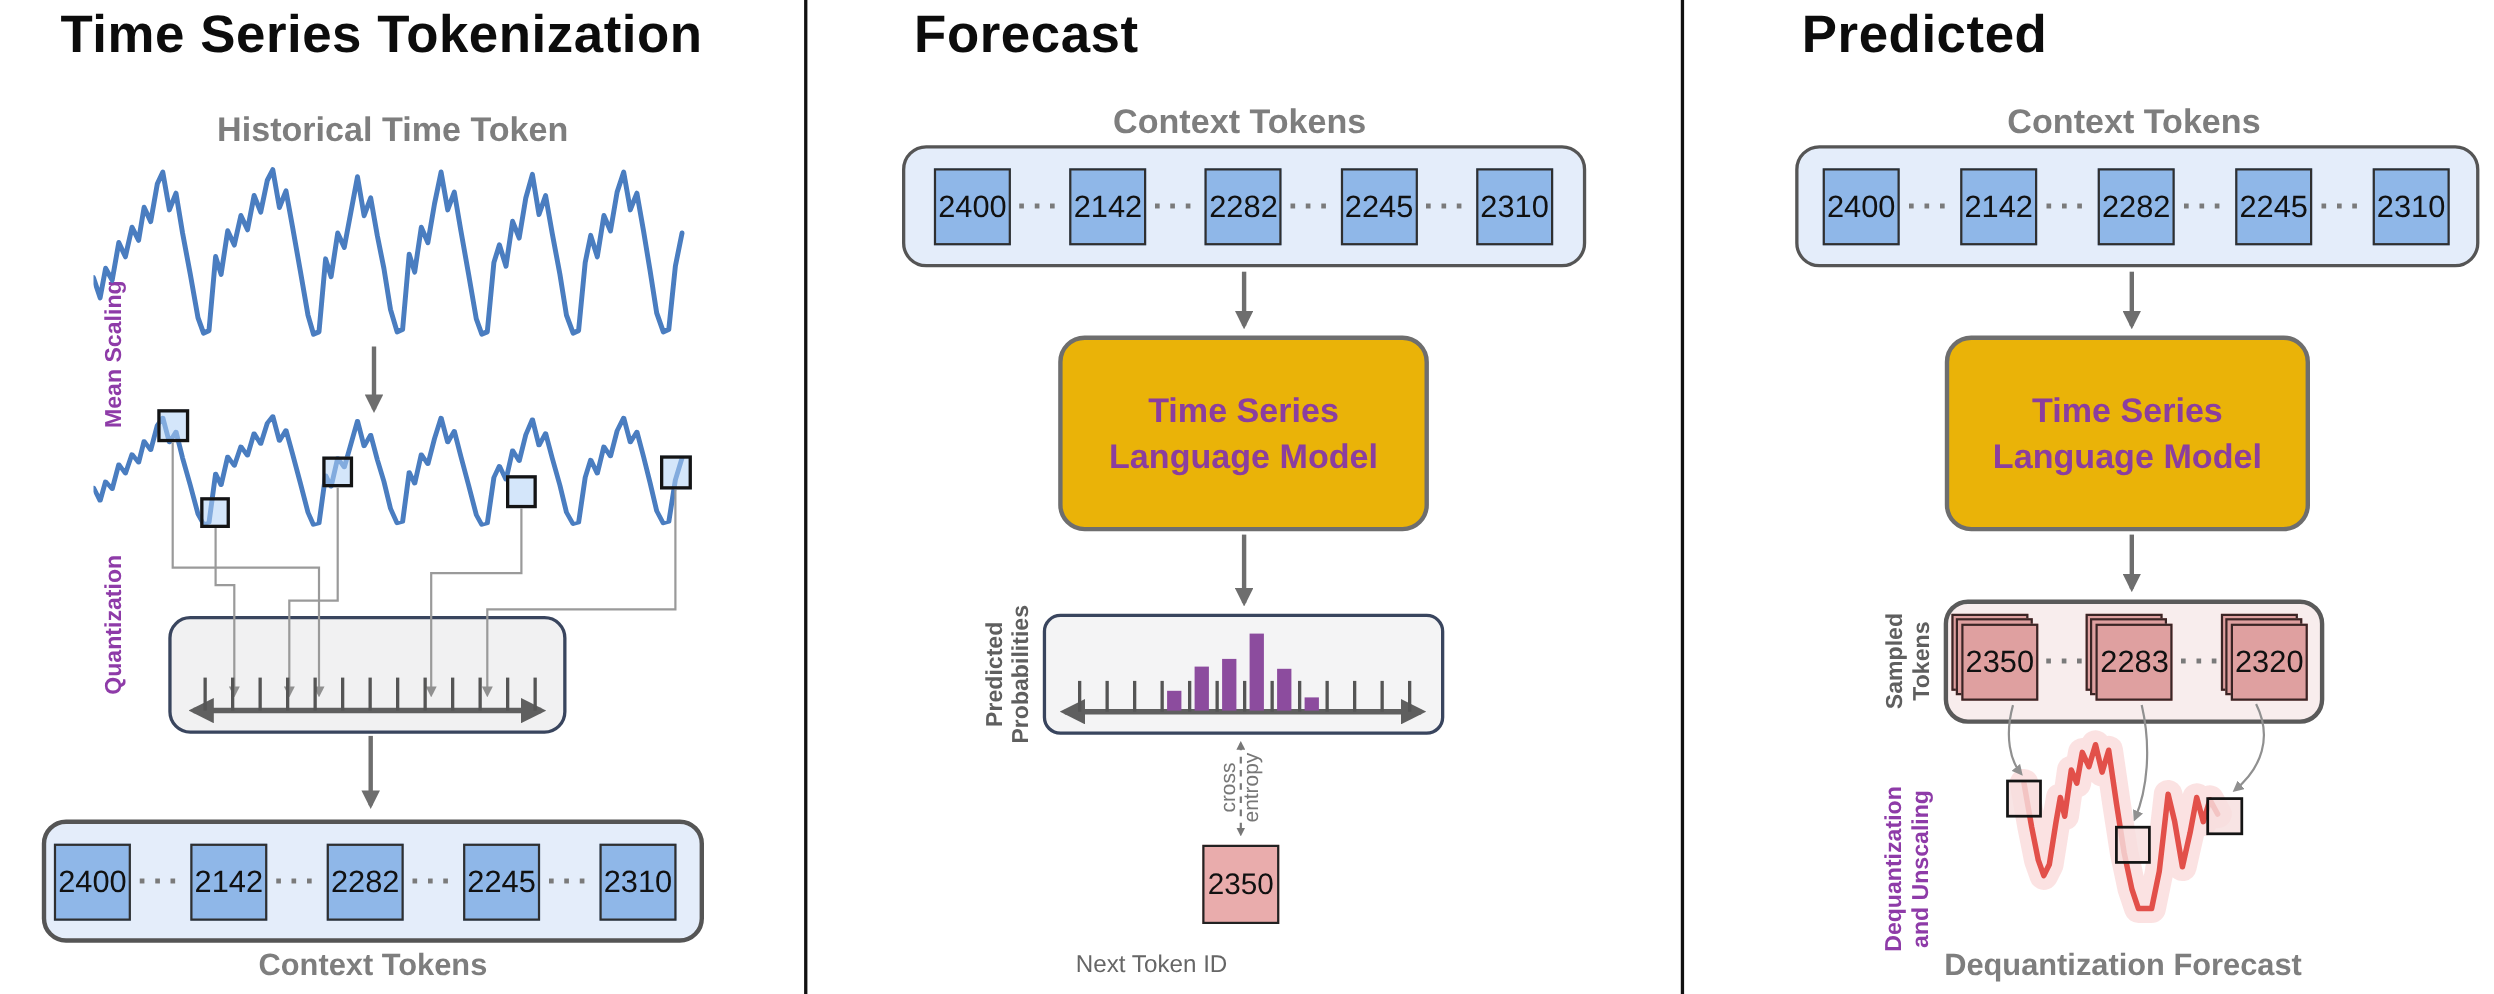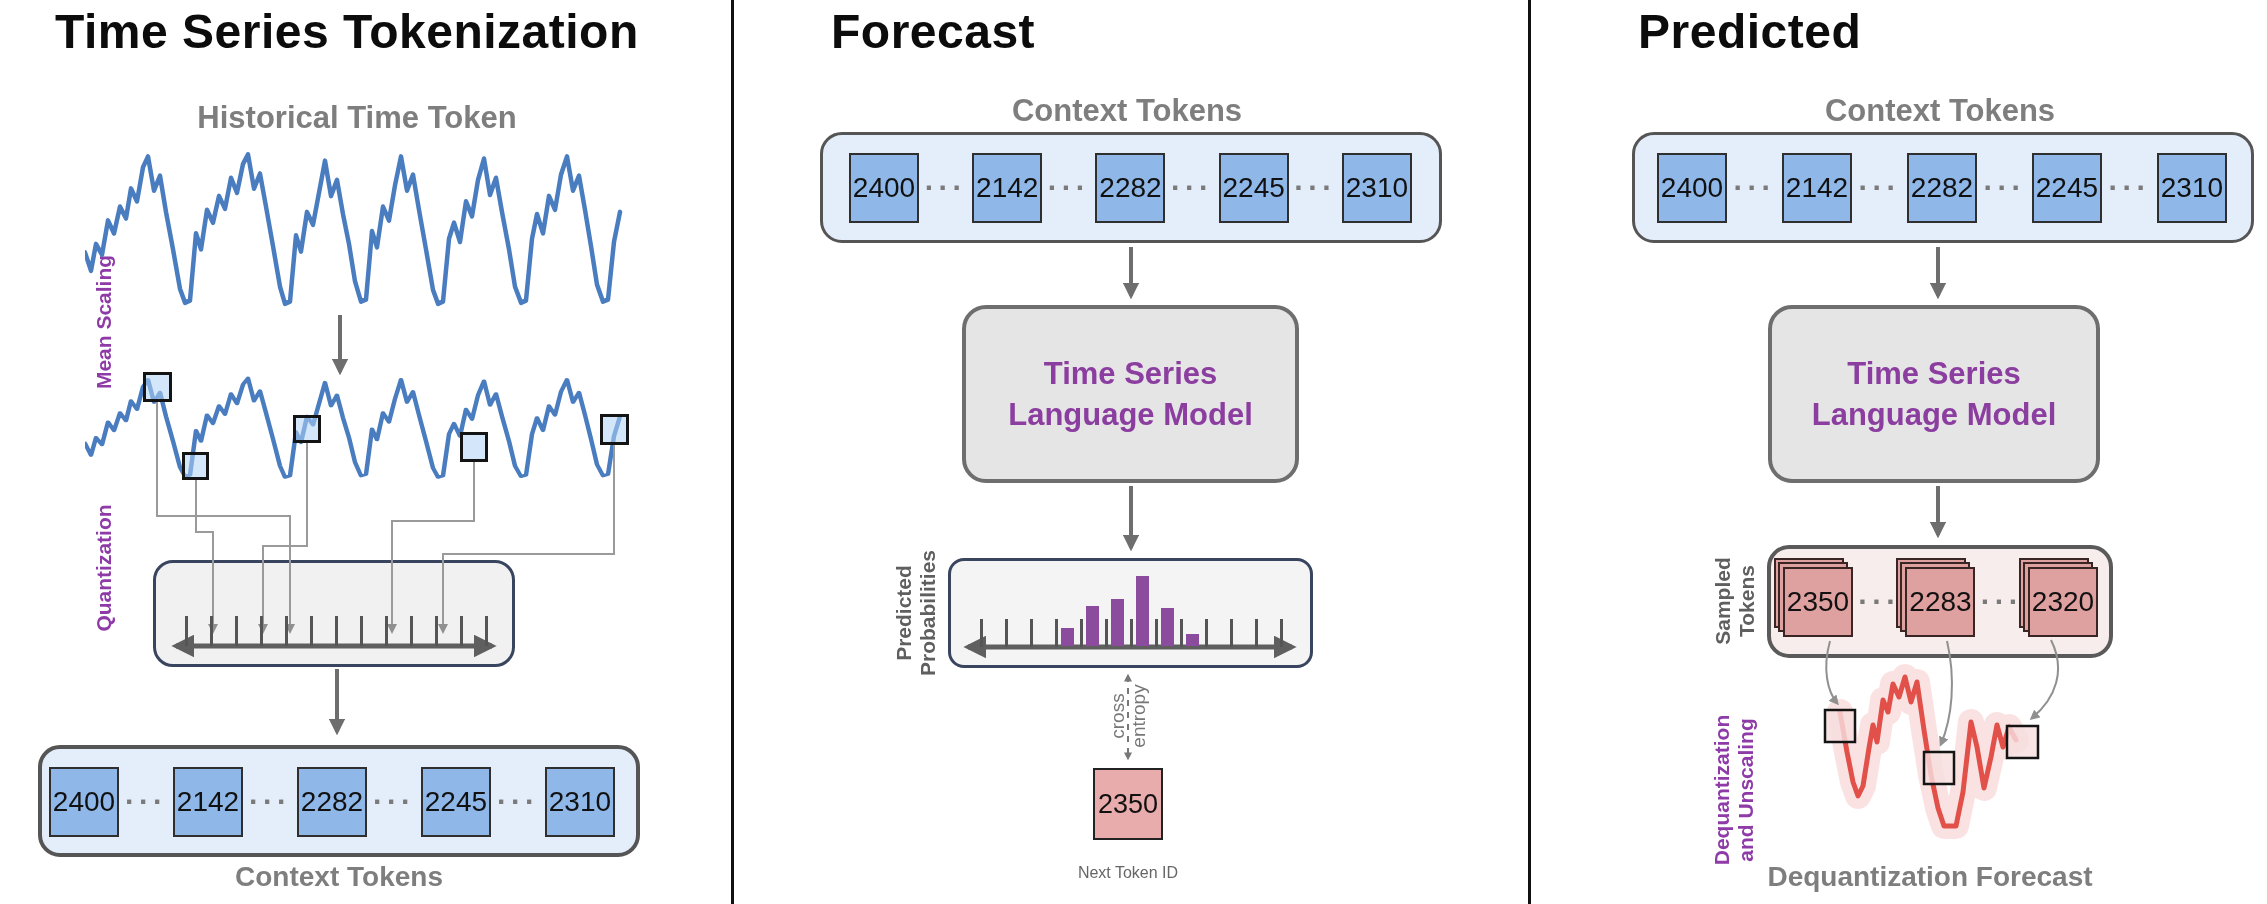--- a/index.html
+++ b/index.html
@@ -2,32 +2,32 @@
 <html><head>
 <meta charset="utf-8">
 <style>
   html,body{margin:0;padding:0;background:#ffffff;}
   #canvas{position:relative;width:2267px;height:904px;background:#fff;overflow:hidden;
           font-family:"Liberation Sans", sans-serif;}
   .divider{position:absolute;top:0;bottom:0;width:3px;background:#111;}
   .title{position:absolute;font-size:48px;font-weight:bold;color:#0c0c0c;text-align:left;letter-spacing:0.5px;}
   .gheading{position:absolute;font-size:31px;font-weight:bold;color:#7e7e7e;text-align:center;}
   .gcaption{position:absolute;font-size:28px;font-weight:bold;color:#7e7e7e;text-align:center;}
-  .scaption{position:absolute;font-size:16px;color:#666;text-align:center;}
+  .scaption{position:absolute;font-size:22px;color:#666;text-align:left;}
   .rot{position:absolute;text-align:center;white-space:nowrap;transform:translate(-50%,-50%) rotate(-90deg);}
   .rot div{line-height:1.12;}
   .rot-purple{color:#8E3BA8;font-weight:bold;font-size:21px;}
   .rot-gray{color:#5f5f5f;font-weight:bold;font-size:21px;}
   .rot-loss{color:#777;font-size:19px;line-height:22px;}
   .container-box{position:absolute;border-radius:22px;box-sizing:border-box;}
   .ctx{background:#E4EDFA;border:4px solid #555;}
   .sampled{background:#F8EDED;border:4px solid #5a5a5a;}
   .quantbox{background:#F1F1F2;border:3px solid #39455E;border-radius:20px;}
   .ppbox{background:#F4F4F5;border:3px solid #39455E;border-radius:16px;}
-  .modelbox{position:absolute;background:#e5e5e5;border:4px solid #6e6e6e;border-radius:24px;
+  .modelbox{position:absolute;background:#eab308;border:4px solid #6e6e6e;border-radius:24px;
             display:flex;flex-direction:column;align-items:center;justify-content:center;box-sizing:border-box;}
   .modelbox div{font-size:31px;font-weight:bold;color:#8B3E9F;line-height:41px;}
   .trow{position:absolute;display:flex;align-items:center;justify-content:space-between;z-index:15;}
   .token{width:70px;height:70px;background:#8FB7E8;border:2px solid #2f2f2f;box-sizing:border-box;
          display:flex;align-items:center;justify-content:center;font-size:28px;color:#111;}
   .dots{color:#7a7a7a;font-size:30px;font-weight:bold;letter-spacing:4px;line-height:70px;}
   .stack{position:relative;width:70px;height:70px;}
   .stack::after{content:"";position:absolute;left:-9px;top:-9px;width:70px;height:70px;
         background:#DFA0A0;border:2px solid #3a2525;box-sizing:border-box;z-index:0;}
   .stack::before{content:"";position:absolute;left:-5px;top:-5px;width:70px;height:70px;

